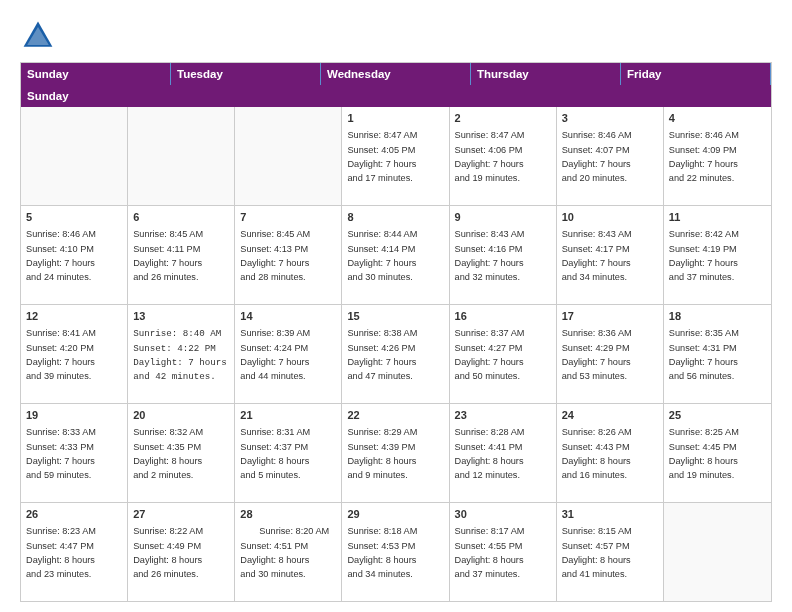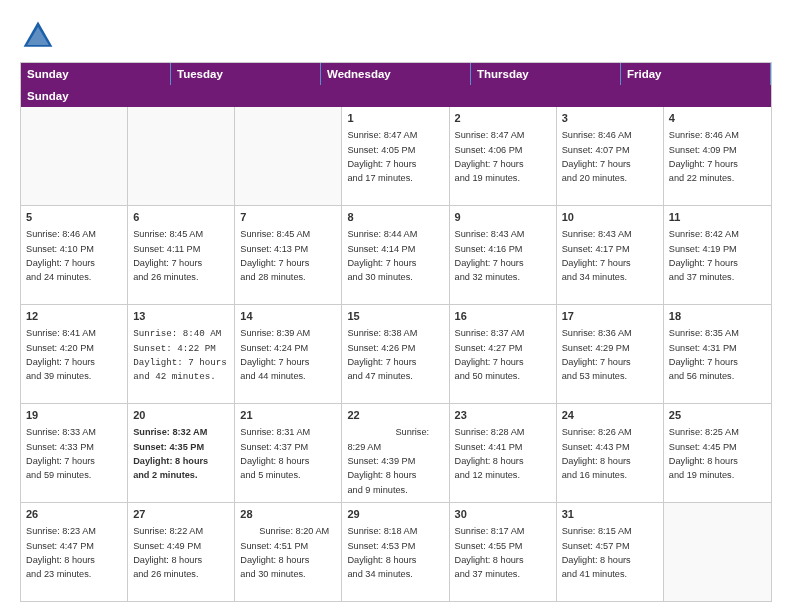--- a/index.html
+++ b/index.html
@@ -217,29 +217,29 @@
           <div class="cal-cell"><span class="day-num">18</span><span class="cell-text" style="white-space: pre-line;">Sunrise: 8:35 AM
 Sunset: 4:31 PM
 Daylight: 7 hours
 and 56 minutes.</span></div>
         </div>
         <div class="cal-row">
           <div class="cal-cell"><span class="day-num">19</span><span class="cell-text" style="white-space: pre-line;">Sunrise: 8:33 AM
 Sunset: 4:33 PM
 Daylight: 7 hours
 and 59 minutes.</span></div>
-          <div class="cal-cell"><span class="day-num">20</span><span class="cell-text" style="white-space: pre-line; font-weight: bold;">Sunrise: 8:32 AM
+          <div class="cal-cell"><span class="day-num">20</span><span class="cell-text" style="white-space: pre-line;">Sunrise: 8:32 AM
 Sunset: 4:35 PM
 Daylight: 8 hours
 and 2 minutes.</span></div>
           <div class="cal-cell"><span class="day-num">21</span><span class="cell-text" style="white-space: pre-line;">Sunrise: 8:31 AM
 Sunset: 4:37 PM
 Daylight: 8 hours
 and 5 minutes.</span></div>
-          <div class="cal-cell"><span class="day-num">22</span><span class="cell-text" style="white-space: pre-line; margin-left: 48px;">Sunrise: 8:29 AM
+          <div class="cal-cell"><span class="day-num">22</span><span class="cell-text" style="white-space: pre-line;">Sunrise: 8:29 AM
 Sunset: 4:39 PM
 Daylight: 8 hours
 and 9 minutes.</span></div>
           <div class="cal-cell"><span class="day-num">23</span><span class="cell-text" style="white-space: pre-line;">Sunrise: 8:28 AM
 Sunset: 4:41 PM
 Daylight: 8 hours
 and 12 minutes.</span></div>
           <div class="cal-cell"><span class="day-num">24</span><span class="cell-text" style="white-space: pre-line;">Sunrise: 8:26 AM
 Sunset: 4:43 PM
 Daylight: 8 hours

